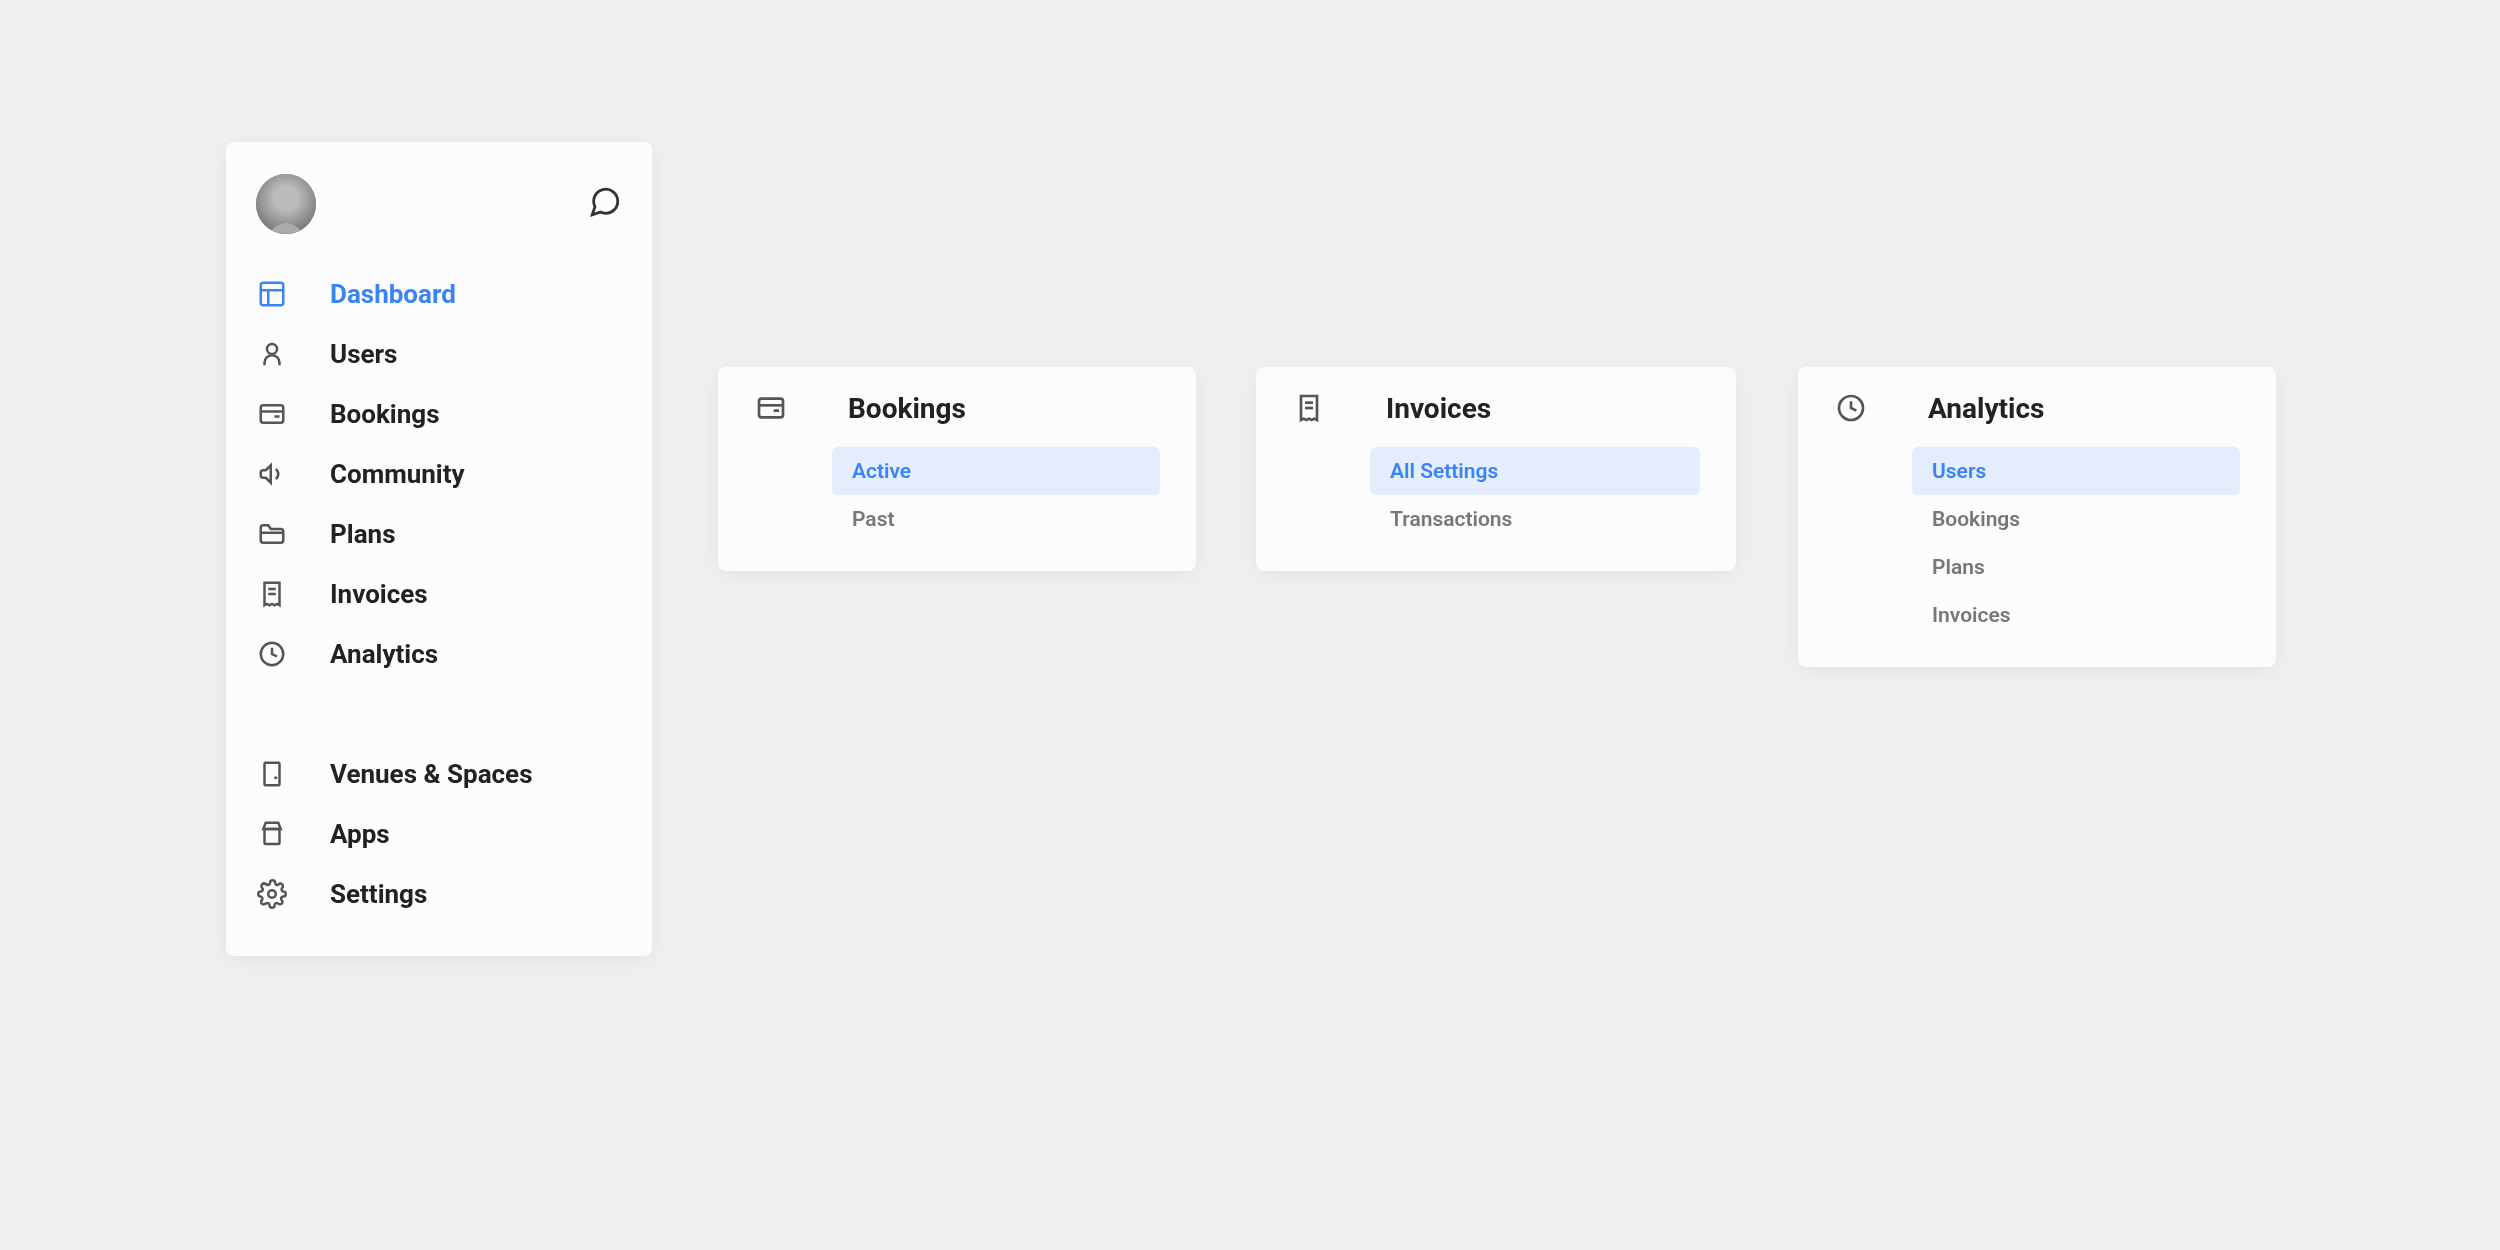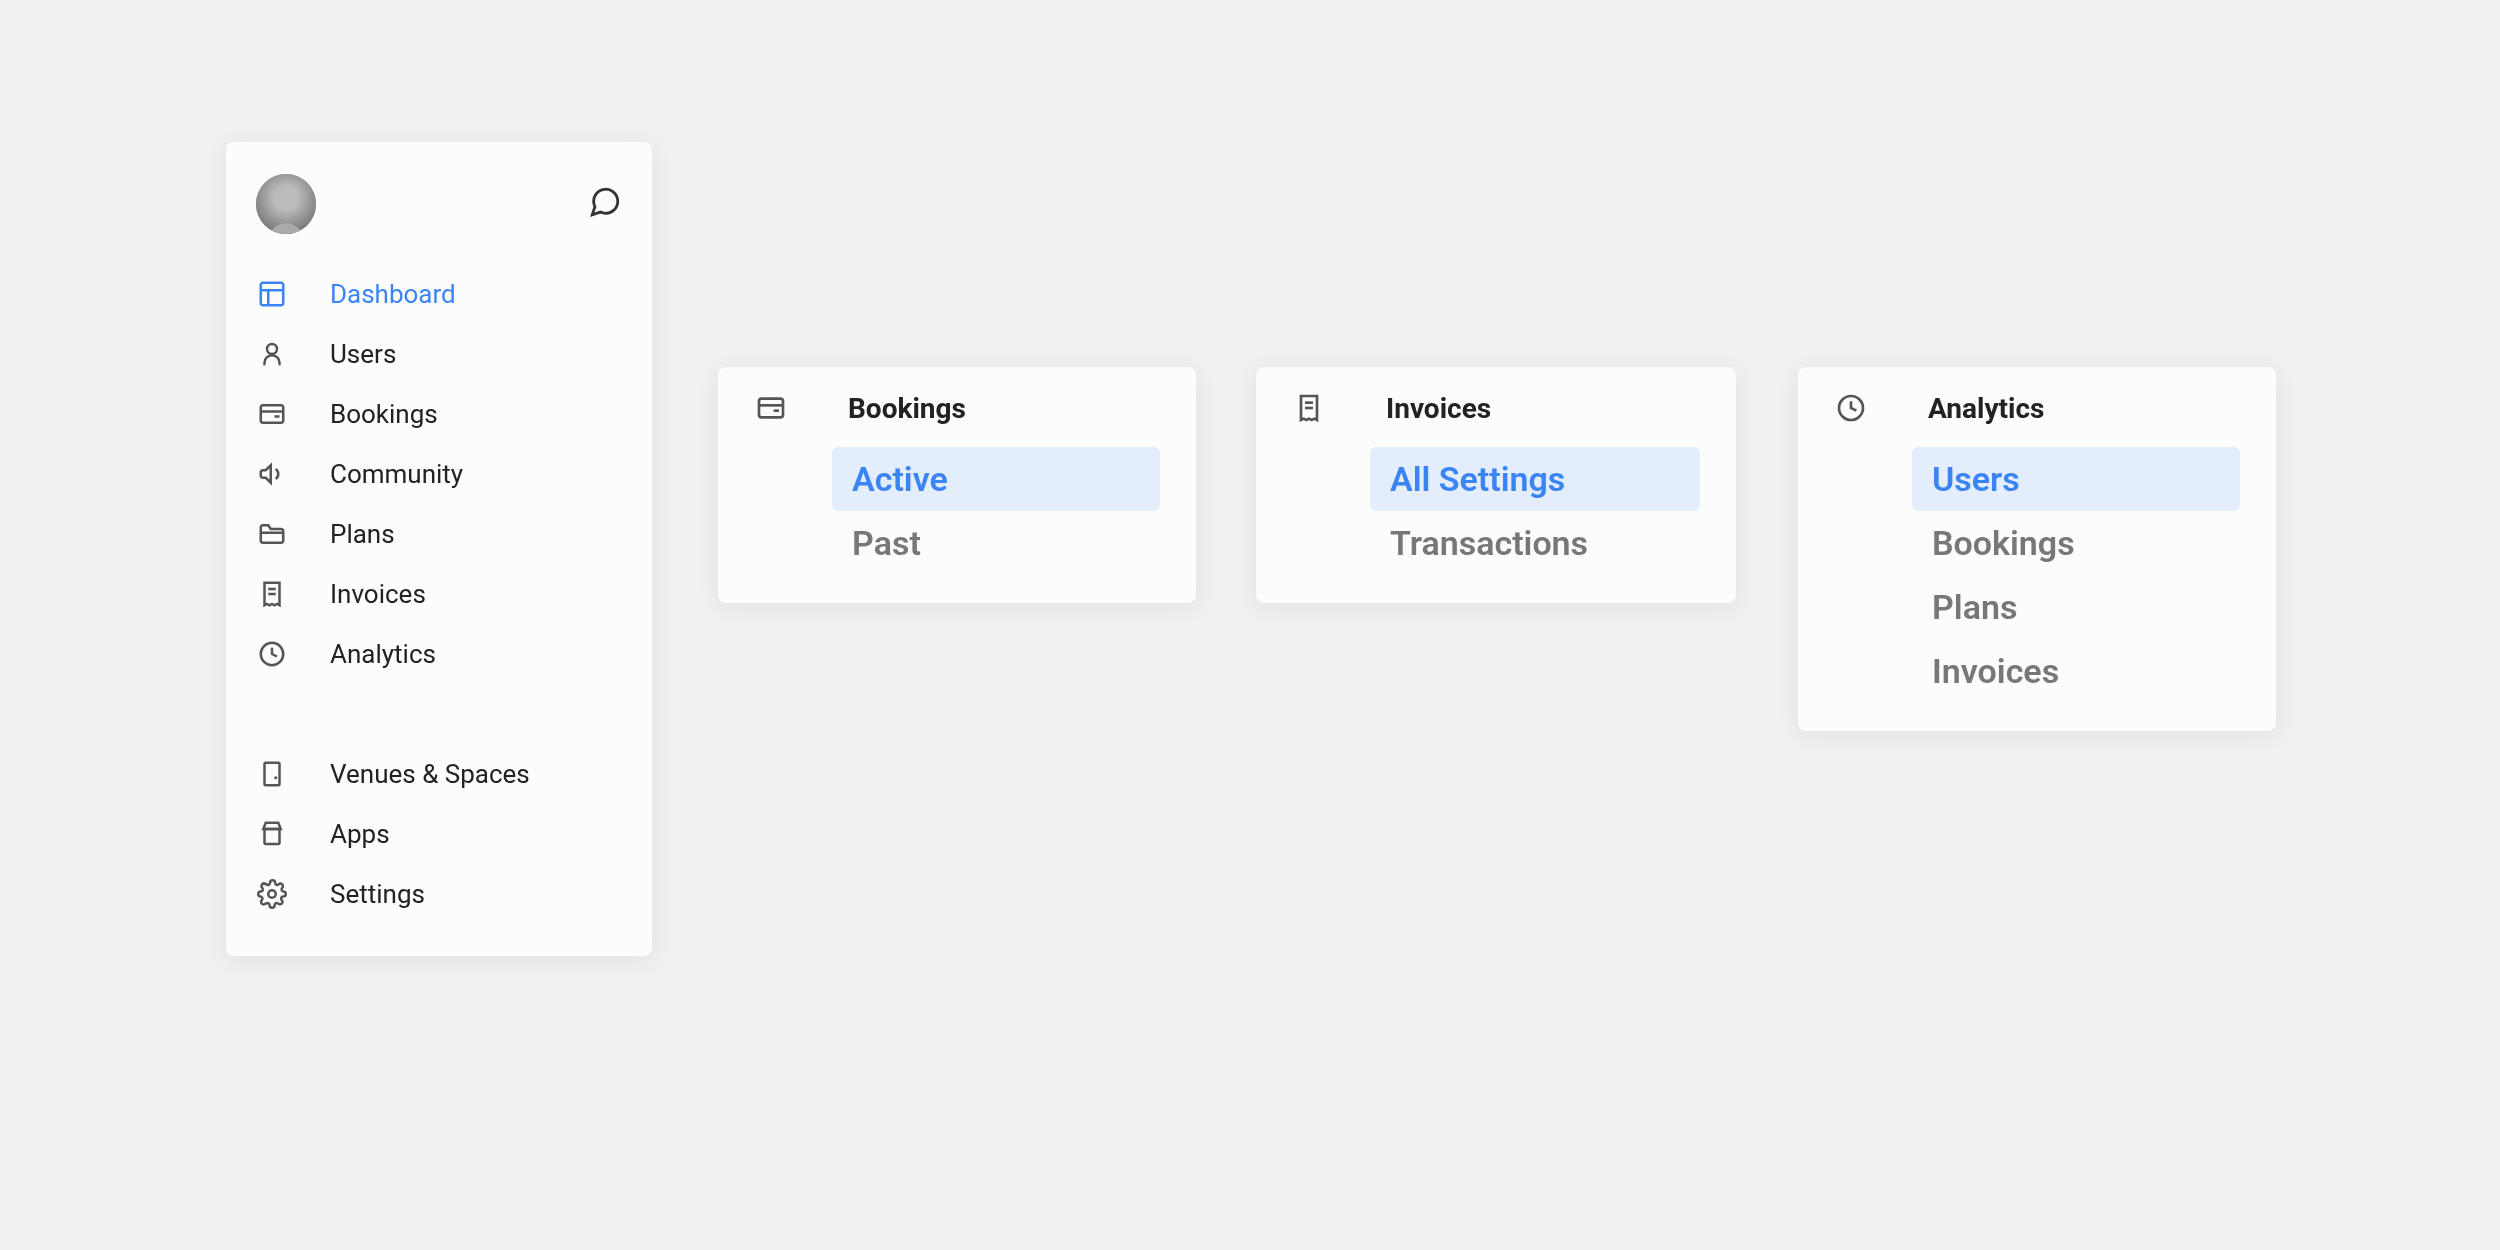--- a/index.html
+++ b/index.html
@@ -40,21 +40,21 @@
   .chat-icon { color: #333; }
   .nav-list { list-style: none; padding-top: 10px; }
   .nav-item {
     display: flex;
     align-items: center;
     gap: 42px;
     padding: 14px 6px;
     cursor: pointer;
     font-size: 26px;
     color: #222;
-    font-weight: 400;
+    font-weight: 700;
   }
   .nav-item.active { color: #3a84f5; }
   .nav-item .icon {
     width: 32px;
     height: 32px;
     display: flex;
     align-items: center;
     justify-content: center;
     color: #555;
   }
@@ -77,21 +77,21 @@
     width: 34px;
     height: 34px;
     color: #555;
     display:flex;
     align-items:center;
     justify-content:center;
   }
   .card-title { font-size: 28px; font-weight: 700; color: #222; }
   .sub-list { list-style: none; padding-left: 78px; }
   .sub-item {
-    font-size: 34px;
+    font-size: 21px;
     font-weight: 600;
     padding: 12px 20px;
     border-radius: 6px;
     color: #777;
     cursor: pointer;
   }
   .sub-item.active {
     background: #e4edfb;
     color: #3a84f5;
   }

